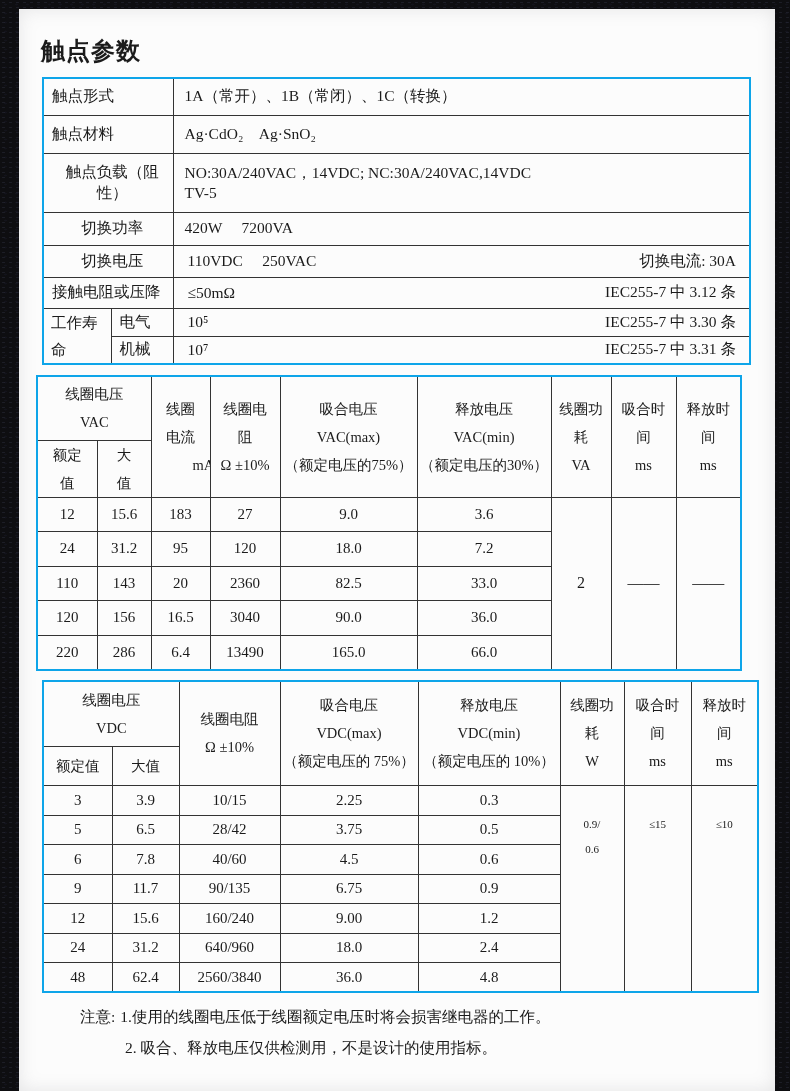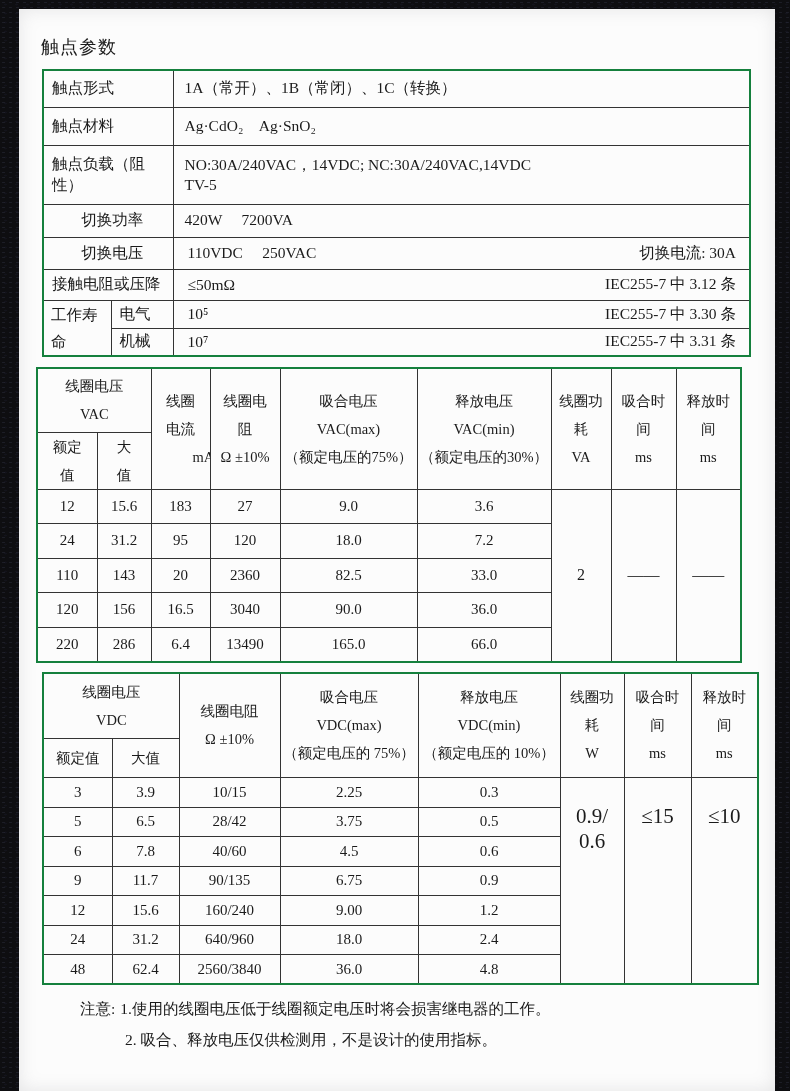--- a/index.html
+++ b/index.html
@@ -19,48 +19,48 @@
     overflow: hidden;
   }
   .panel {
     position: absolute;
     left: 19px; top: 9px;
     width: 756px; height: 1082px;
     background: #fcfcfc;
     box-shadow: inset 0 0 18px rgba(120,120,130,0.18);
   }
   h1.sec-title {
-    font-size: 18px;
-    font-weight: normal;
+    font-size: 24px;
+    font-weight: bold;
     letter-spacing: 1px;
     margin: 26px 0 0 22px;
   }
   h1.sec-title.second { margin-top: 33px; }
 
   table {
     border-collapse: collapse;
     table-layout: fixed;
     font-size: 15px;
   }
   td, th { border: 1.5px solid #333; font-weight: normal; vertical-align: middle; overflow: hidden; }
-  table { border: 2px solid #15803d; }
+  table { border: 2px solid #0ea5e9; }
 
   
   .contact { width: 707px; margin: 10px 0 0 23px; font-size: 15.5px; }
   .contact tr:nth-child(1) { height: 37px; }
   .contact tr:nth-child(2) { height: 38px; }
   .contact tr:nth-child(3) { height: 59px; }
   .contact tr:nth-child(4) { height: 33px; }
   .contact tr:nth-child(5) { height: 32px; }
   .contact tr:nth-child(6) { height: 31px; }
   .contact tr:nth-child(7) { height: 28px; }
   .contact tr:nth-child(8) { height: 28px; }
   .contact .lab { padding-left: 8px; }
   .contact .lab-center { text-align: center; }
-  .contact .lab-top { vertical-align: middle; }
+  .contact .lab-top { vertical-align: middle; text-align: center; }
   .contact .val { padding-left: 11px; }
   .contact .split { display: flex; justify-content: space-between; align-items: center; border: none; height: 100%; }
   .contact td.has-split { padding: 0 13px 0 14px; }
   .contact .life-label { padding-left: 7px; line-height: 27px; }
   .sup { font-size: 15.5px; }
 
   
   .coil th { line-height: 28px; font-size: 14.5px; padding: 0 1px; }
   .pre { white-space: pre-line; }
   .u-wavy {
@@ -82,21 +82,21 @@
 
   
   .vdc { width: 715px; margin: 9px 0 0 23px; }
   .vdc tr:nth-child(1) { height: 66px; }
   .vdc tr:nth-child(2) { height: 39px; }
   .vdc tr.data { height: 29.5px; }
   .vdc td.merged {
     vertical-align: top;
     padding-top: 26px;
     line-height: 25px;
-    font-size: 21px;
+    font-size: 11px;
   }
 
   
   .notes { margin: 8px 0 0 61px; font-size: 15.5px; line-height: 31px; }
   .notes .row1 { display: flex; }
   .notes .note-label { margin-right: 5px; }
   .notes .row2 { margin-left: 45px; }
 </style>
 </head>
 <body>

